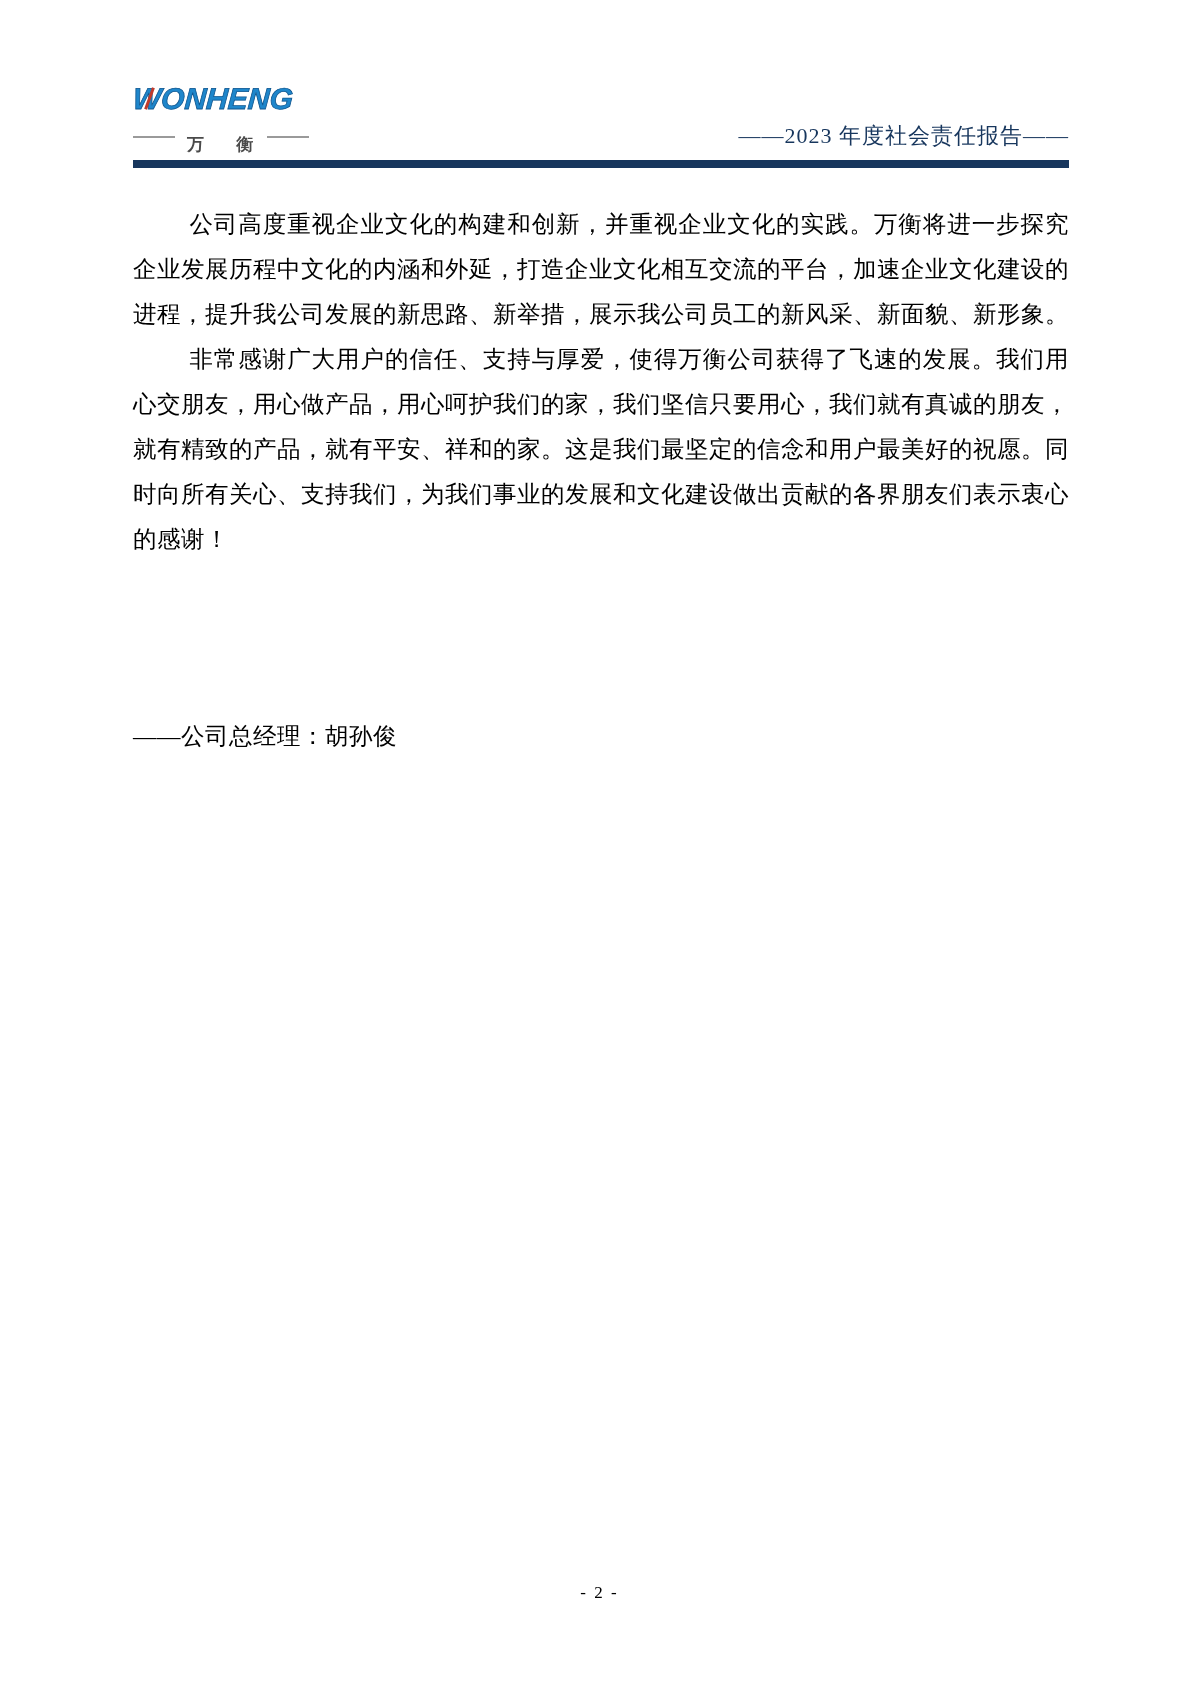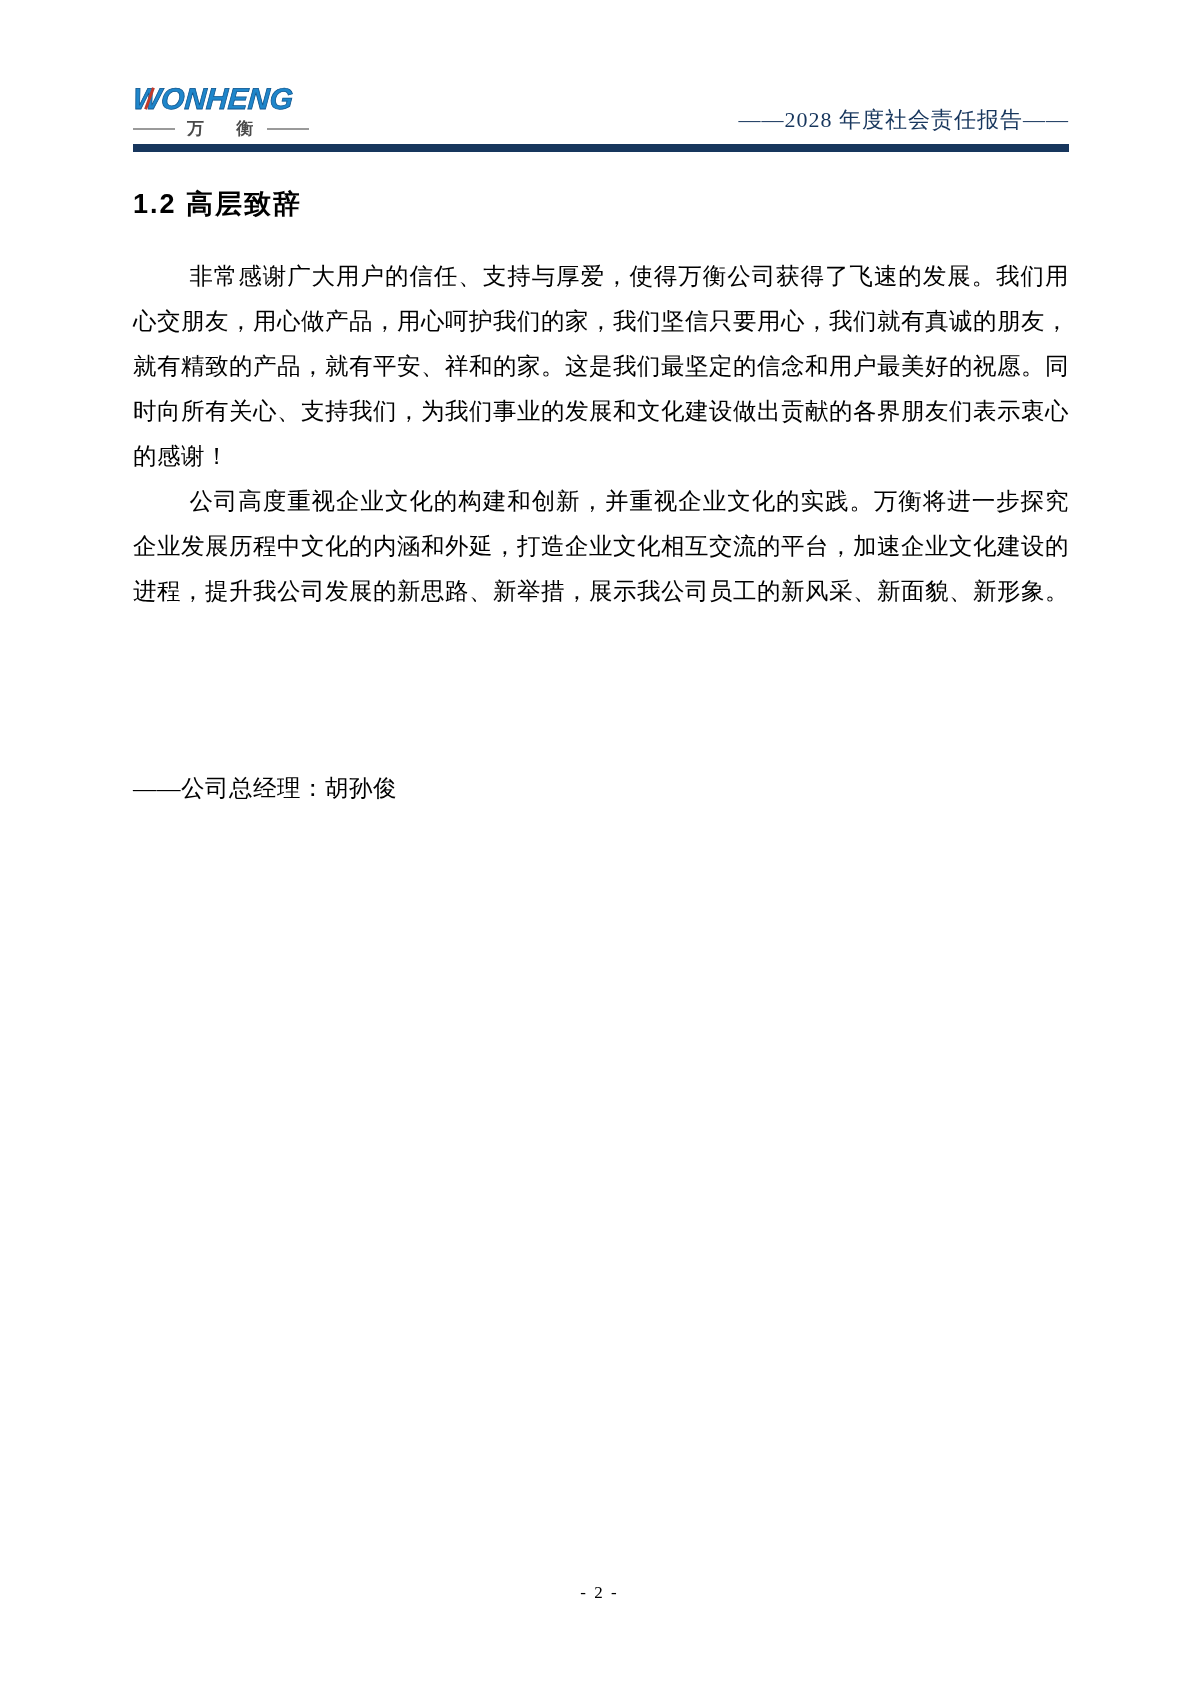--- a/index.html
+++ b/index.html
@@ -32,21 +32,21 @@
     position:absolute; left:15px; top:3px;
     width:3px; height:23px;
     background:#c03a2b;
     transform:rotate(20deg);
     z-index:2;
   }
   .logo-sub { display:flex; align-items:center; margin-top:3px; }
   .logo-sub .dash { width:42px; border-top:2px solid #9a9a9a; }
   .logo-sub-text {
     font-size:17px; font-weight:bold; color:#4a4a4a;
-    letter-spacing:14px; margin:0 0 0 12px; white-space:nowrap;
+    letter-spacing:14px; margin:16px 0 0 12px; white-space:nowrap;
   }
   .report-title {
     font-size:22px;
     color:#17365d;
     padding-bottom:5px;
     letter-spacing:1px;
     white-space:nowrap;
   }
   .header-bar { height:8px; background:#17365d; margin-top:4px; }
 
@@ -91,29 +91,28 @@
         <div class="logo-text-wrap">
           <span class="logo-red-slash"></span>
           <span class="logo-text">WONHENG</span>
         </div>
         <div class="logo-sub">
           <span class="dash"></span>
           <span class="logo-sub-text">万 衡</span>
           <span class="dash"></span>
         </div>
       </div>
-      <div class="report-title">——2028 年度社会责任报告——</div>
+      <div class="report-title">——2023 年度社会责任报告——</div>
     </div>
     <div class="header-bar"></div>
   </div>
 
   <div class="content">
-    <h2 class="section-title">1.2 高层致辞</h2>
+    <p>公司高度重视企业文化的构建和创新，并重视企业文化的实践。万衡将进一步探究企业发展历程中文化的内涵和外延，打造企业文化相互交流的平台，加速企业文化建设的进程，提升我公司发展的新思路、新举措，展示我公司员工的新风采、新面貌、新形象。</p>
     <p>非常感谢广大用户的信任、支持与厚爱，使得万衡公司获得了飞速的发展。我们用心交朋友，用心做产品，用心呵护我们的家，我们坚信只要用心，我们就有真诚的朋友，就有精致的产品，就有平安、祥和的家。这是我们最坚定的信念和用户最美好的祝愿。同时向所有关心、支持我们，为我们事业的发展和文化建设做出贡献的各界朋友们表示衷心的感谢！</p>
-    <p>公司高度重视企业文化的构建和创新，并重视企业文化的实践。万衡将进一步探究企业发展历程中文化的内涵和外延，打造企业文化相互交流的平台，加速企业文化建设的进程，提升我公司发展的新思路、新举措，展示我公司员工的新风采、新面貌、新形象。</p>
     <p class="signature">——公司总经理：胡孙俊</p>
   </div>
 
   <div class="footer">
     <span>- 2 -</span>
   </div>
 
 </div>
 
 </body></html>

